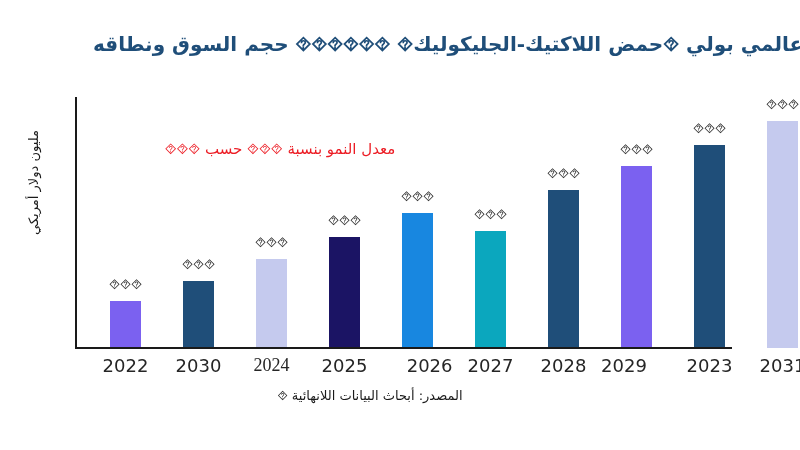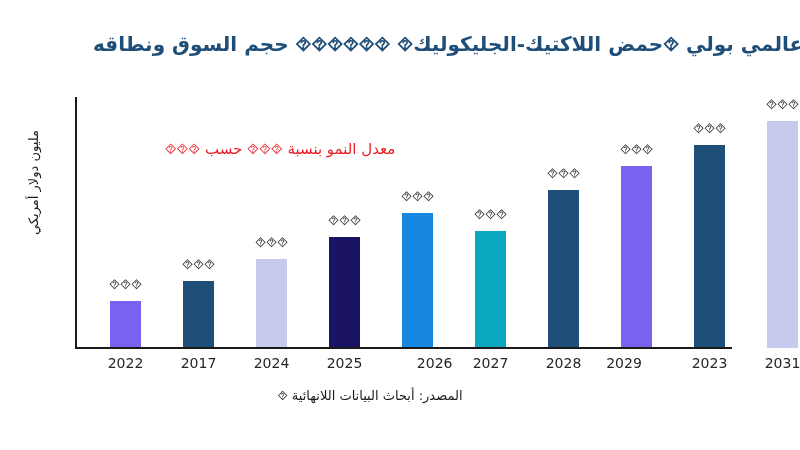--- a/index.html
+++ b/index.html
@@ -89,21 +89,21 @@
     text-align: center;
     font-size: 14px;
     color: #262626;
     white-space: nowrap;
   }
   .x-tick-label {
     position: absolute;
     top: 355px;
     width: 70px;
     text-align: center;
-    font-size: 14px;
+    font-size: 18px;
     color: #262626;
   }
 
   
   #growth-annotation {
     position: absolute;
     left: 120px;
     top: 140px;
     width: 320px;
     text-align: center;
@@ -133,24 +133,24 @@
   <div id="chart-title">عالمي بولي ⯑حمض اللاكتيك-الجليكوليك⯑ ⯑⯑⯑⯑⯑⯑ حجم السوق ونطاقه</div>
 
   <div id="y-axis-title">مليون دولار أمريكي</div>
 
   <div id="plot-area">
       <div class="bar" style="left: 110px; top: 301px; height: 47px; background: rgb(123, 97, 240); bottom: auto;"></div>
       <div class="bar-value-label" style="left: 95.5px; top: 276px;">⯑⯑⯑</div>
       <div class="x-tick-label" style="left: 90.5px;">2022</div>
       <div class="bar" style="left: 183px; top: 281px; height: 67px; background: rgb(31, 78, 121); bottom: auto;"></div>
       <div class="bar-value-label" style="left: 168.5px; top: 256px;">⯑⯑⯑</div>
-      <div class="x-tick-label" style="left: 163.5px;">2017</div>
+      <div class="x-tick-label" style="left: 163.5px;">2030</div>
       <div class="bar" style="left: 256px; top: 259px; height: 89px; background: rgb(197, 202, 238); bottom: auto;"></div>
       <div class="bar-value-label" style="left: 241.5px; top: 234px;">⯑⯑⯑</div>
-      <div class="x-tick-label" style="left: 236.5px;">2024</div>
+      <div class="x-tick-label" style="left: 236.5px; font-family: Liberation Serif, serif;">2024</div>
       <div class="bar" style="left: 329px; top: 237px; height: 111px; background: rgb(27, 20, 100); bottom: auto;"></div>
       <div class="bar-value-label" style="left: 314.5px; top: 212px;">⯑⯑⯑</div>
       <div class="x-tick-label" style="left: 309.5px; text-align: center;">2025</div>
       <div class="bar" style="left: 402px; top: 213px; height: 135px; background: rgb(24, 135, 224); bottom: auto;"></div>
       <div class="bar-value-label" style="left: 387.5px; top: 188px;">⯑⯑⯑</div>
       <div class="x-tick-label" style="left: 382.5px; text-align: right;">2026</div>
       <div class="bar" style="left: 475px; top: 231px; height: 117px; background: rgb(11, 167, 190); bottom: auto;"></div>
       <div class="bar-value-label" style="left: 460.5px; top: 206px;">⯑⯑⯑</div>
       <div class="x-tick-label" style="left: 455.5px;">2027</div>
       <div class="bar" style="left: 548px; top: 190px; height: 158px; background: rgb(31, 78, 121); bottom: auto;"></div>

